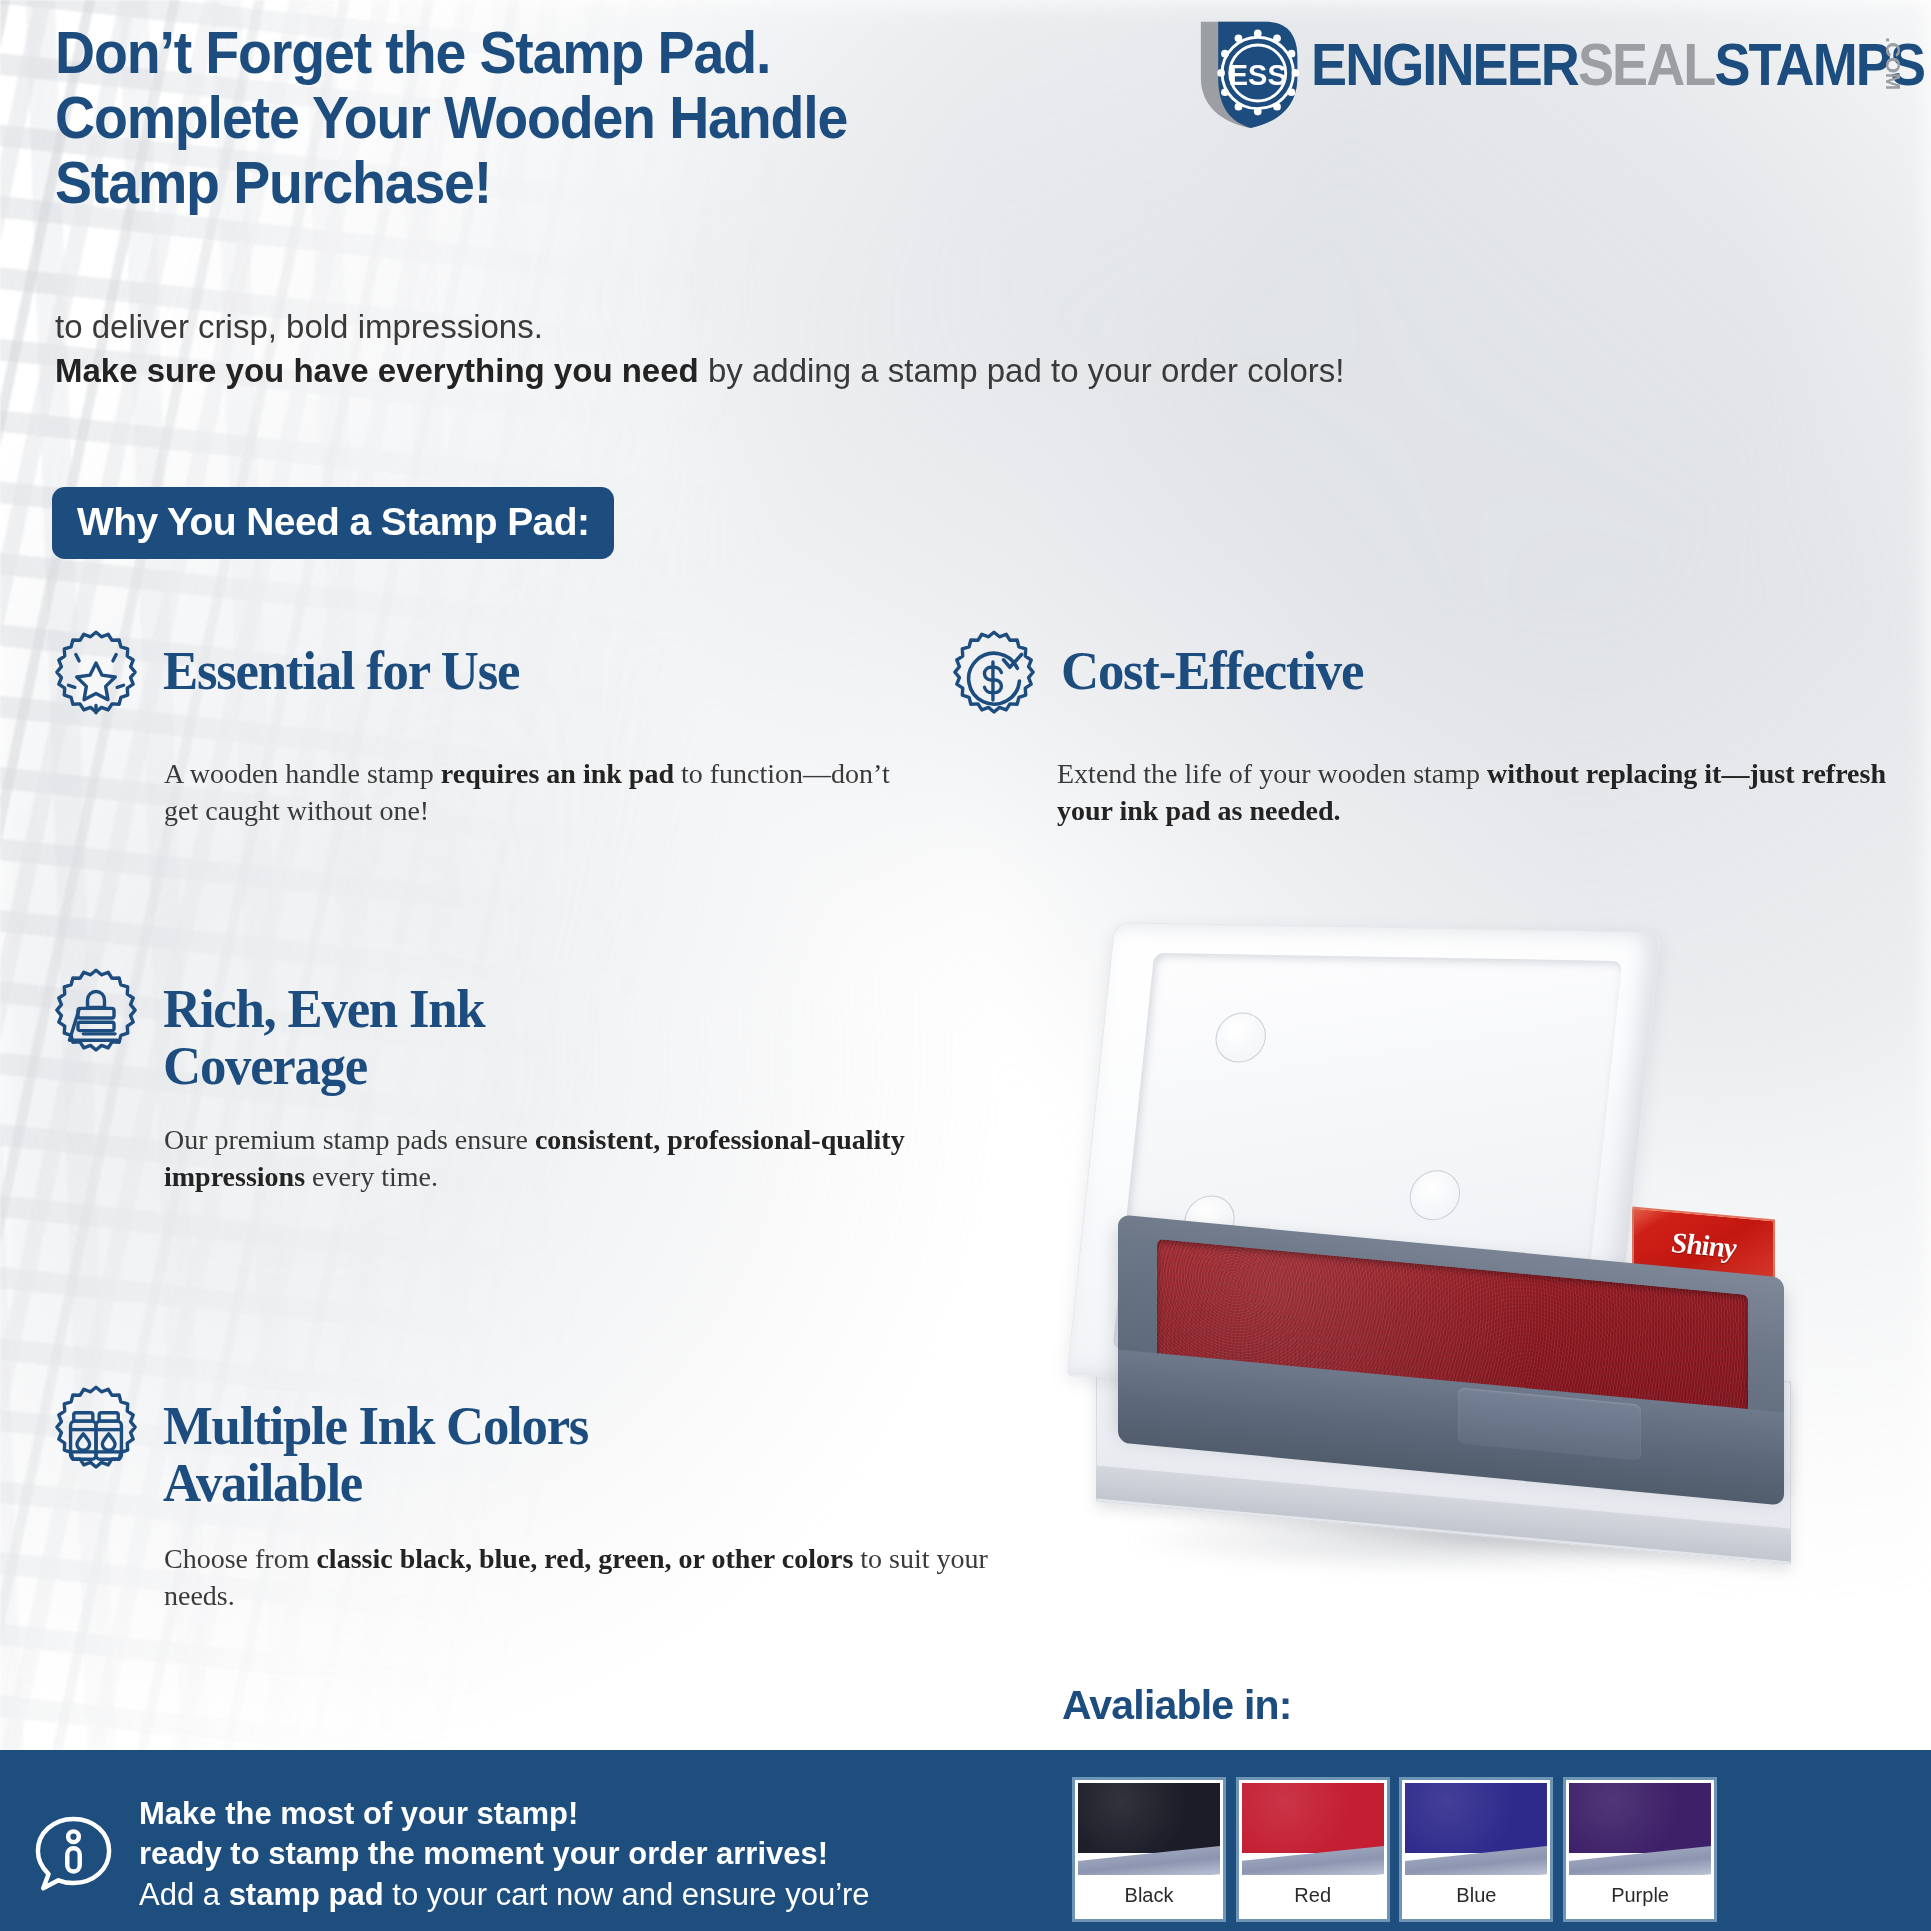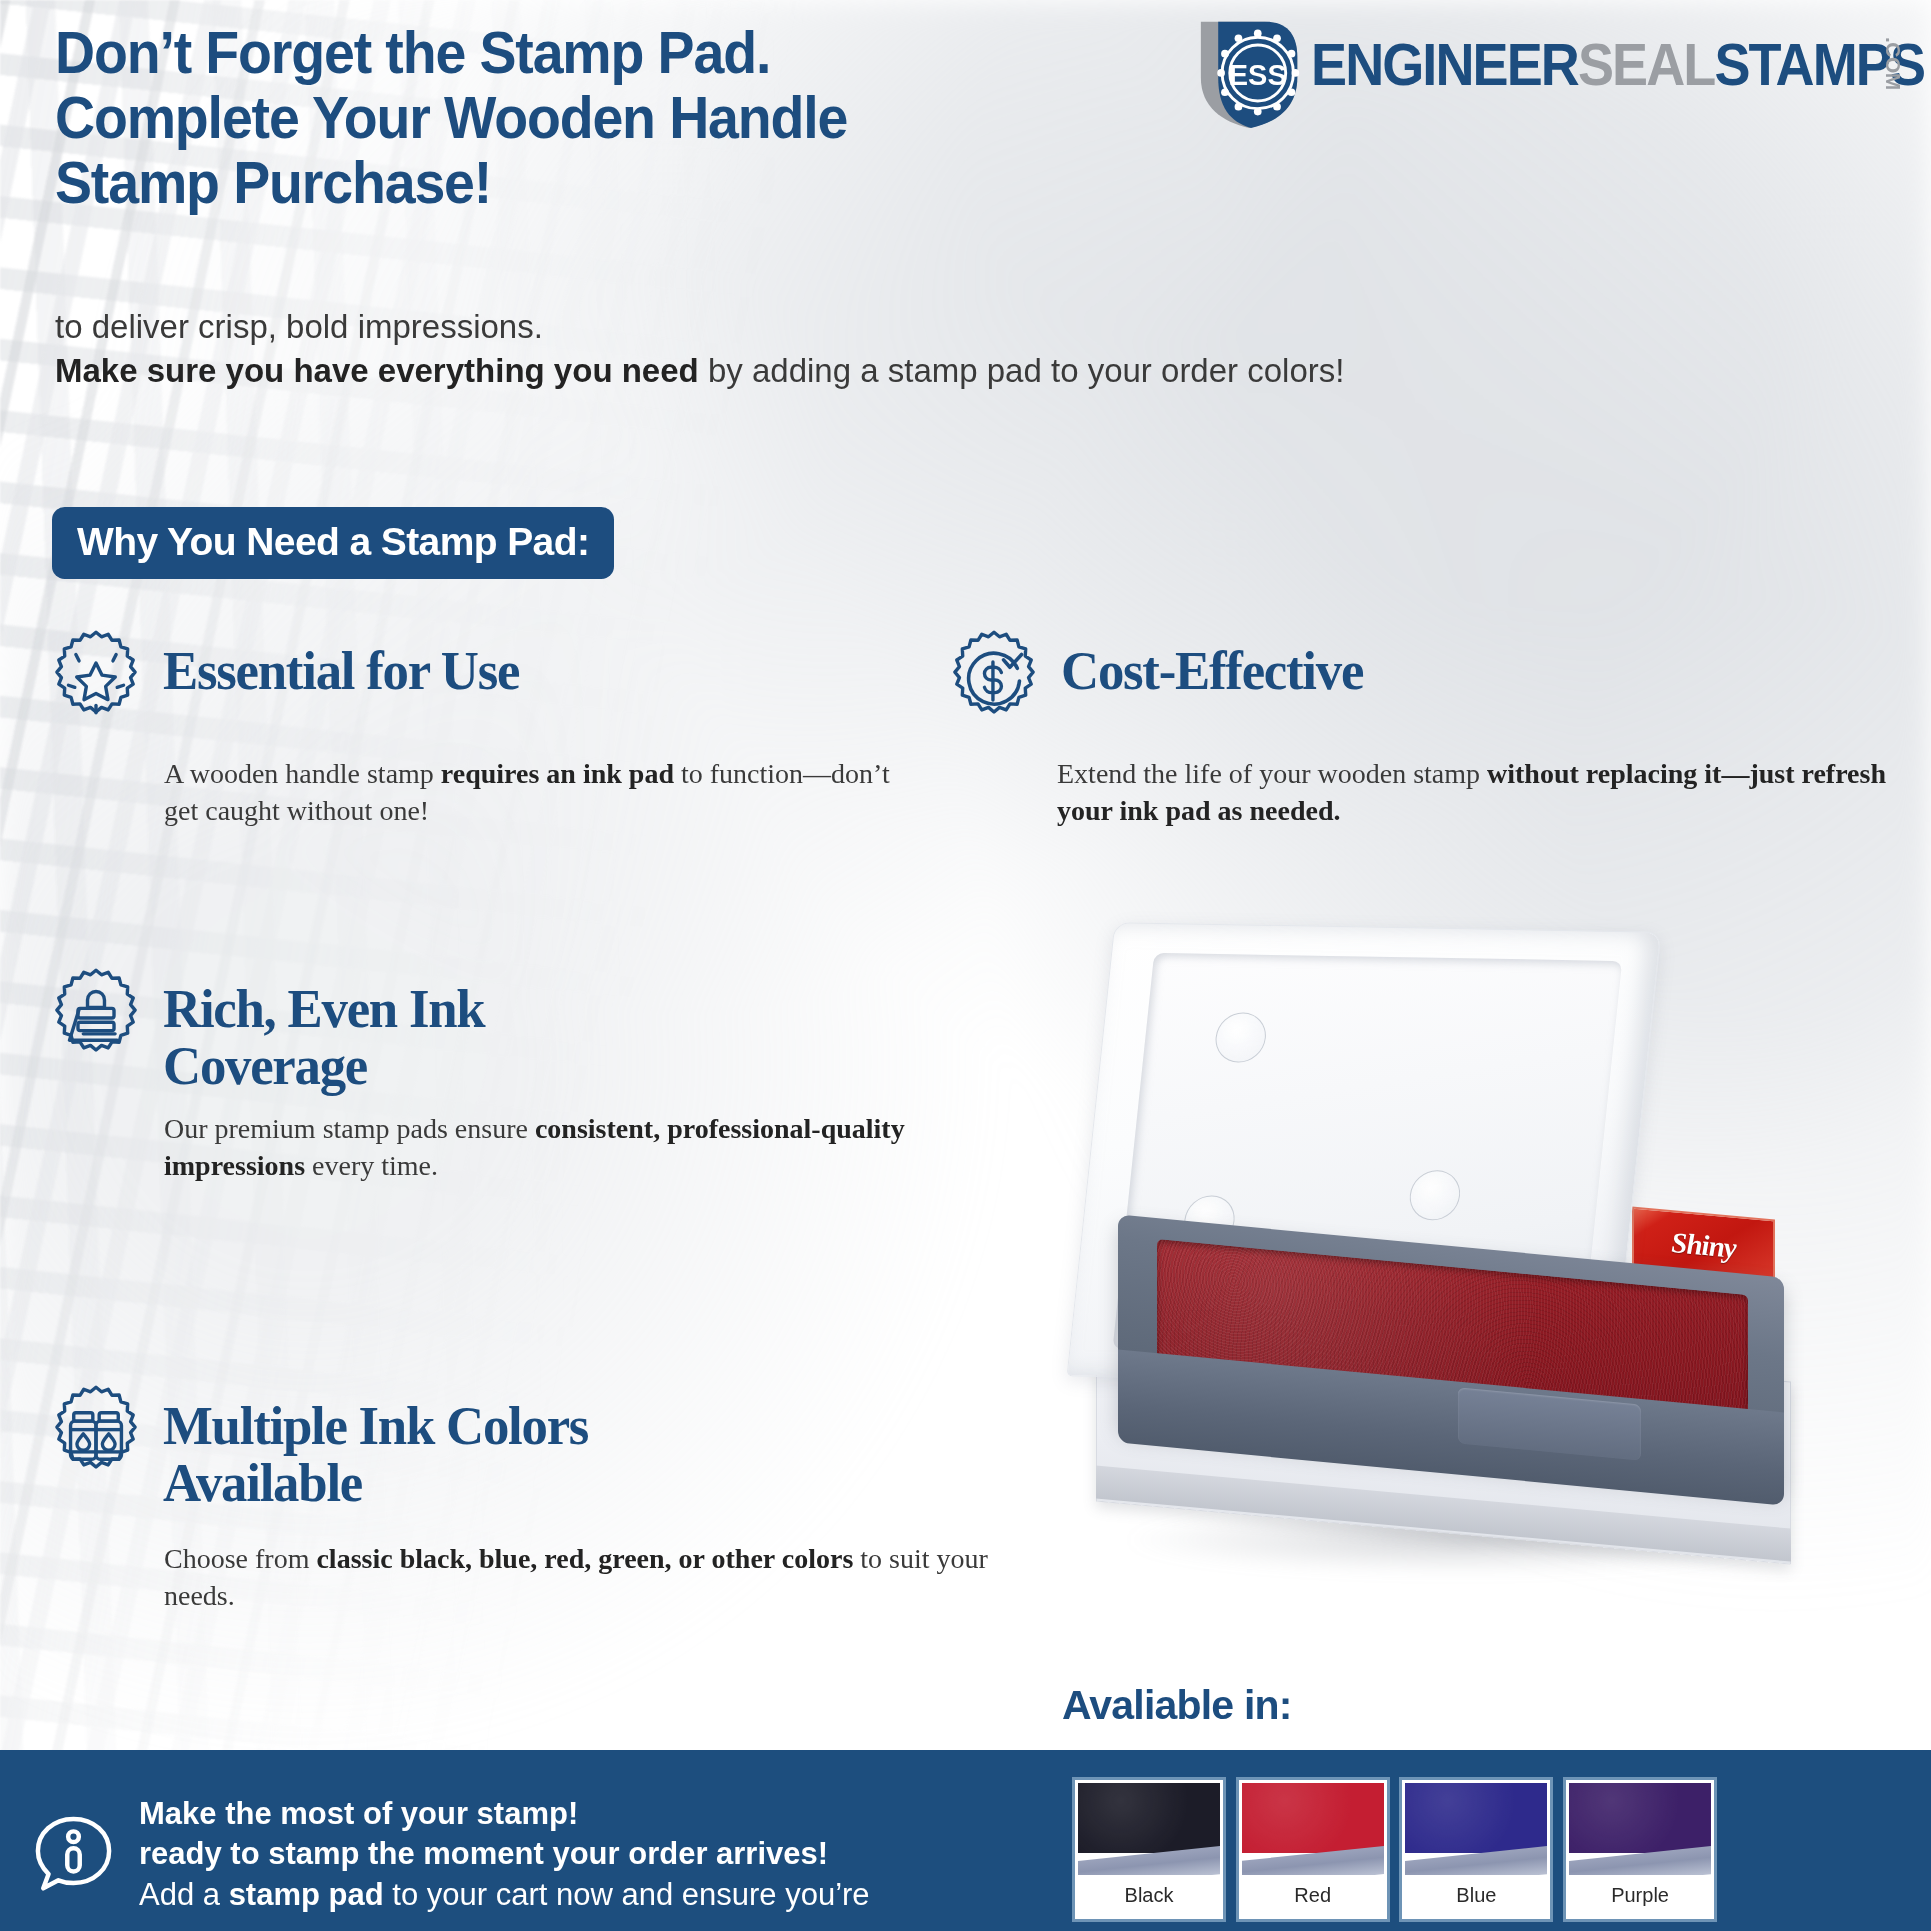--- a/index.html
+++ b/index.html
@@ -75,21 +75,21 @@
   #intro{
     position:absolute; left:55px; top:305px; width:1332px;
     font-size:33px; line-height:1.34; color:#3a3a3a;
     font-weight:300;
   }
   #intro b{ font-weight:bold; color:#232323; }
   #intro .p{ display:block; white-space:nowrap; }
 
   
   #why-badge{
-    position:absolute; left:52px; top:507px;
+    position:absolute; left:52px; top:487px;
     background:#1d4d7f; color:#ffffff;
     border-radius:12.6px;
     padding:15.4px 25px 17.4px 25px;
     font-weight:bold; font-size:39px; line-height:1;
     letter-spacing:-0.6px;
     text-align:center;
   }
 
   
   .feature{ position:absolute;font-family:Liberation Serif, serif; }
@@ -106,21 +106,21 @@
   .f-body b{ font-weight:bold; color:#232323; }
 
   #feat-essential{ left:43px;  top:628px;  width:898px; }
   #feat-essential .f-body{ margin-left:121px; margin-top:21px; width:763px; }
 
   #feat-cost{ left:941px; top:628px; width:975px; }
   #feat-cost .f-body{ margin-left:116px; margin-top:21px; width:850px; }
 
   #feat-rich{ left:43px; top:966px; width:869px; }
   #feat-rich .f-title{ width:560px; }
-  #feat-rich .f-body{ margin-left:121px; margin-top:16px; width:743px; }
+  #feat-rich .f-body{ margin-left:121px; margin-top:27px; width:743px; }
 
   #feat-colors{ left:43px; top:1383px; width:985px; }
   #feat-colors .f-title{ width:637px; }
   #feat-colors .f-body{ margin-left:121px; margin-top:29px; width:859px; }
 
   
   #product{ position:absolute; left:1062px; top:927px; width:869px; height:705px; }
 
   .ph-shadow{
     position:absolute; left:58px; top:579px; width:676px; height:68px;

